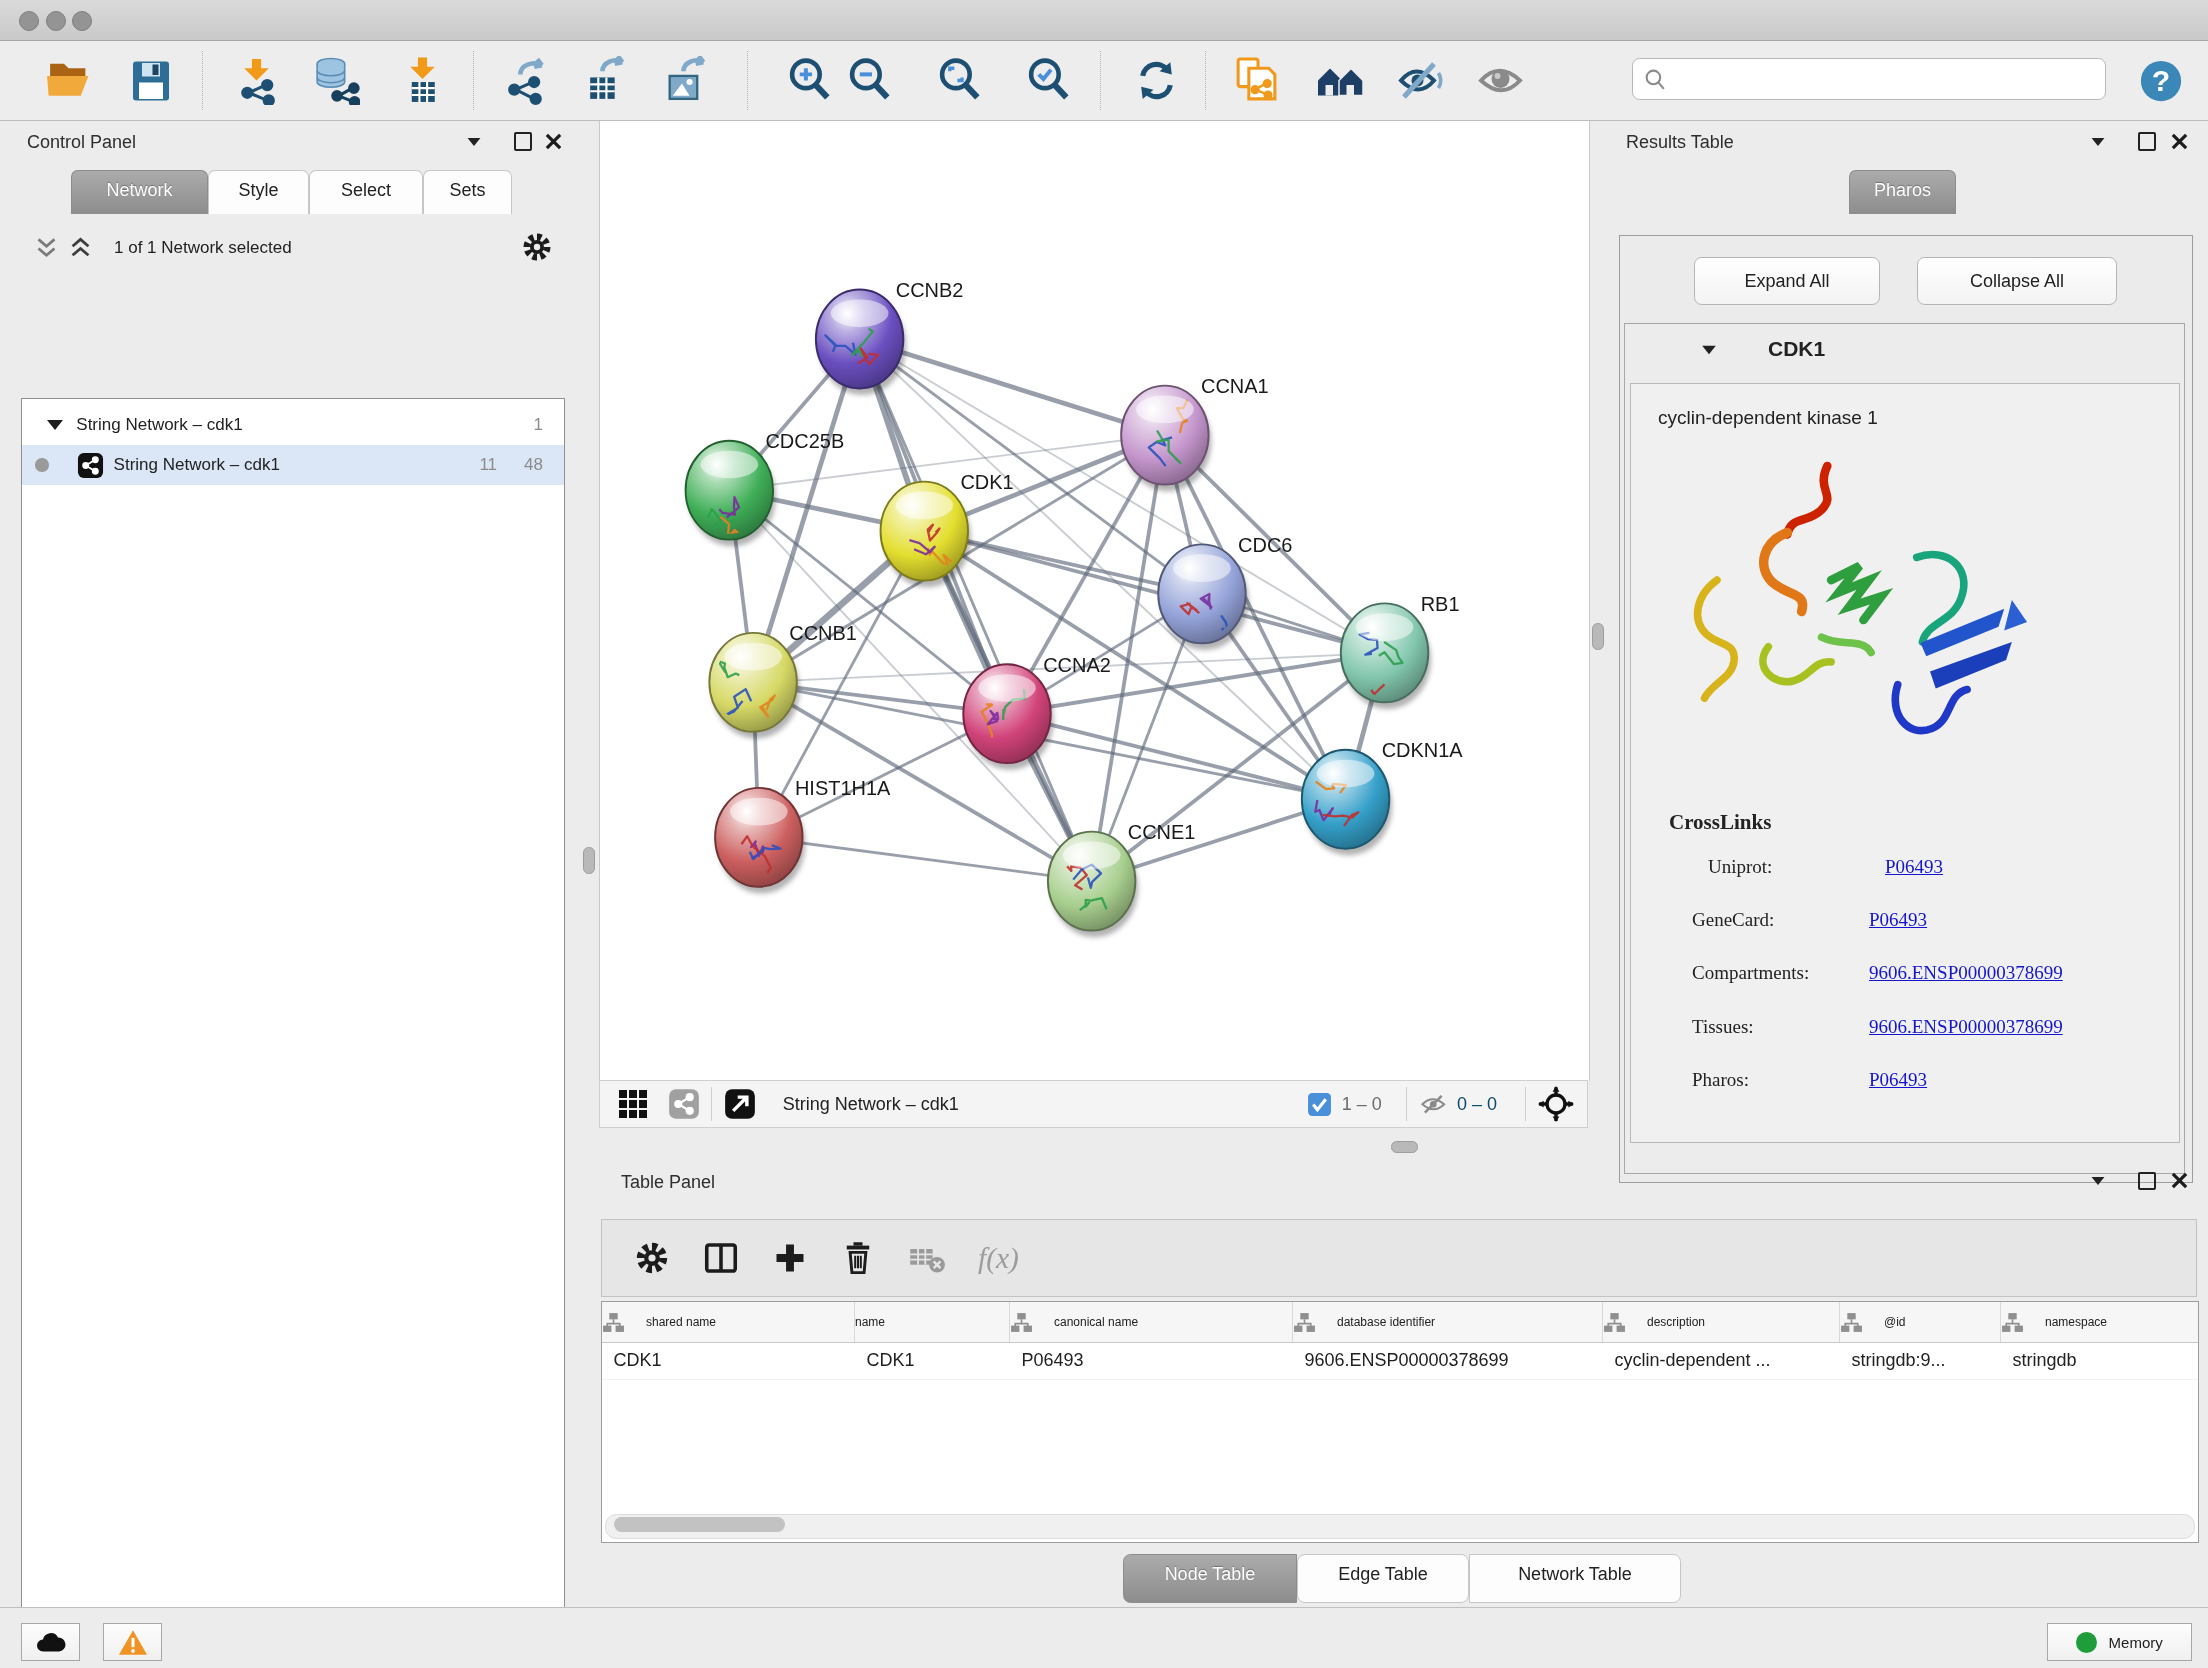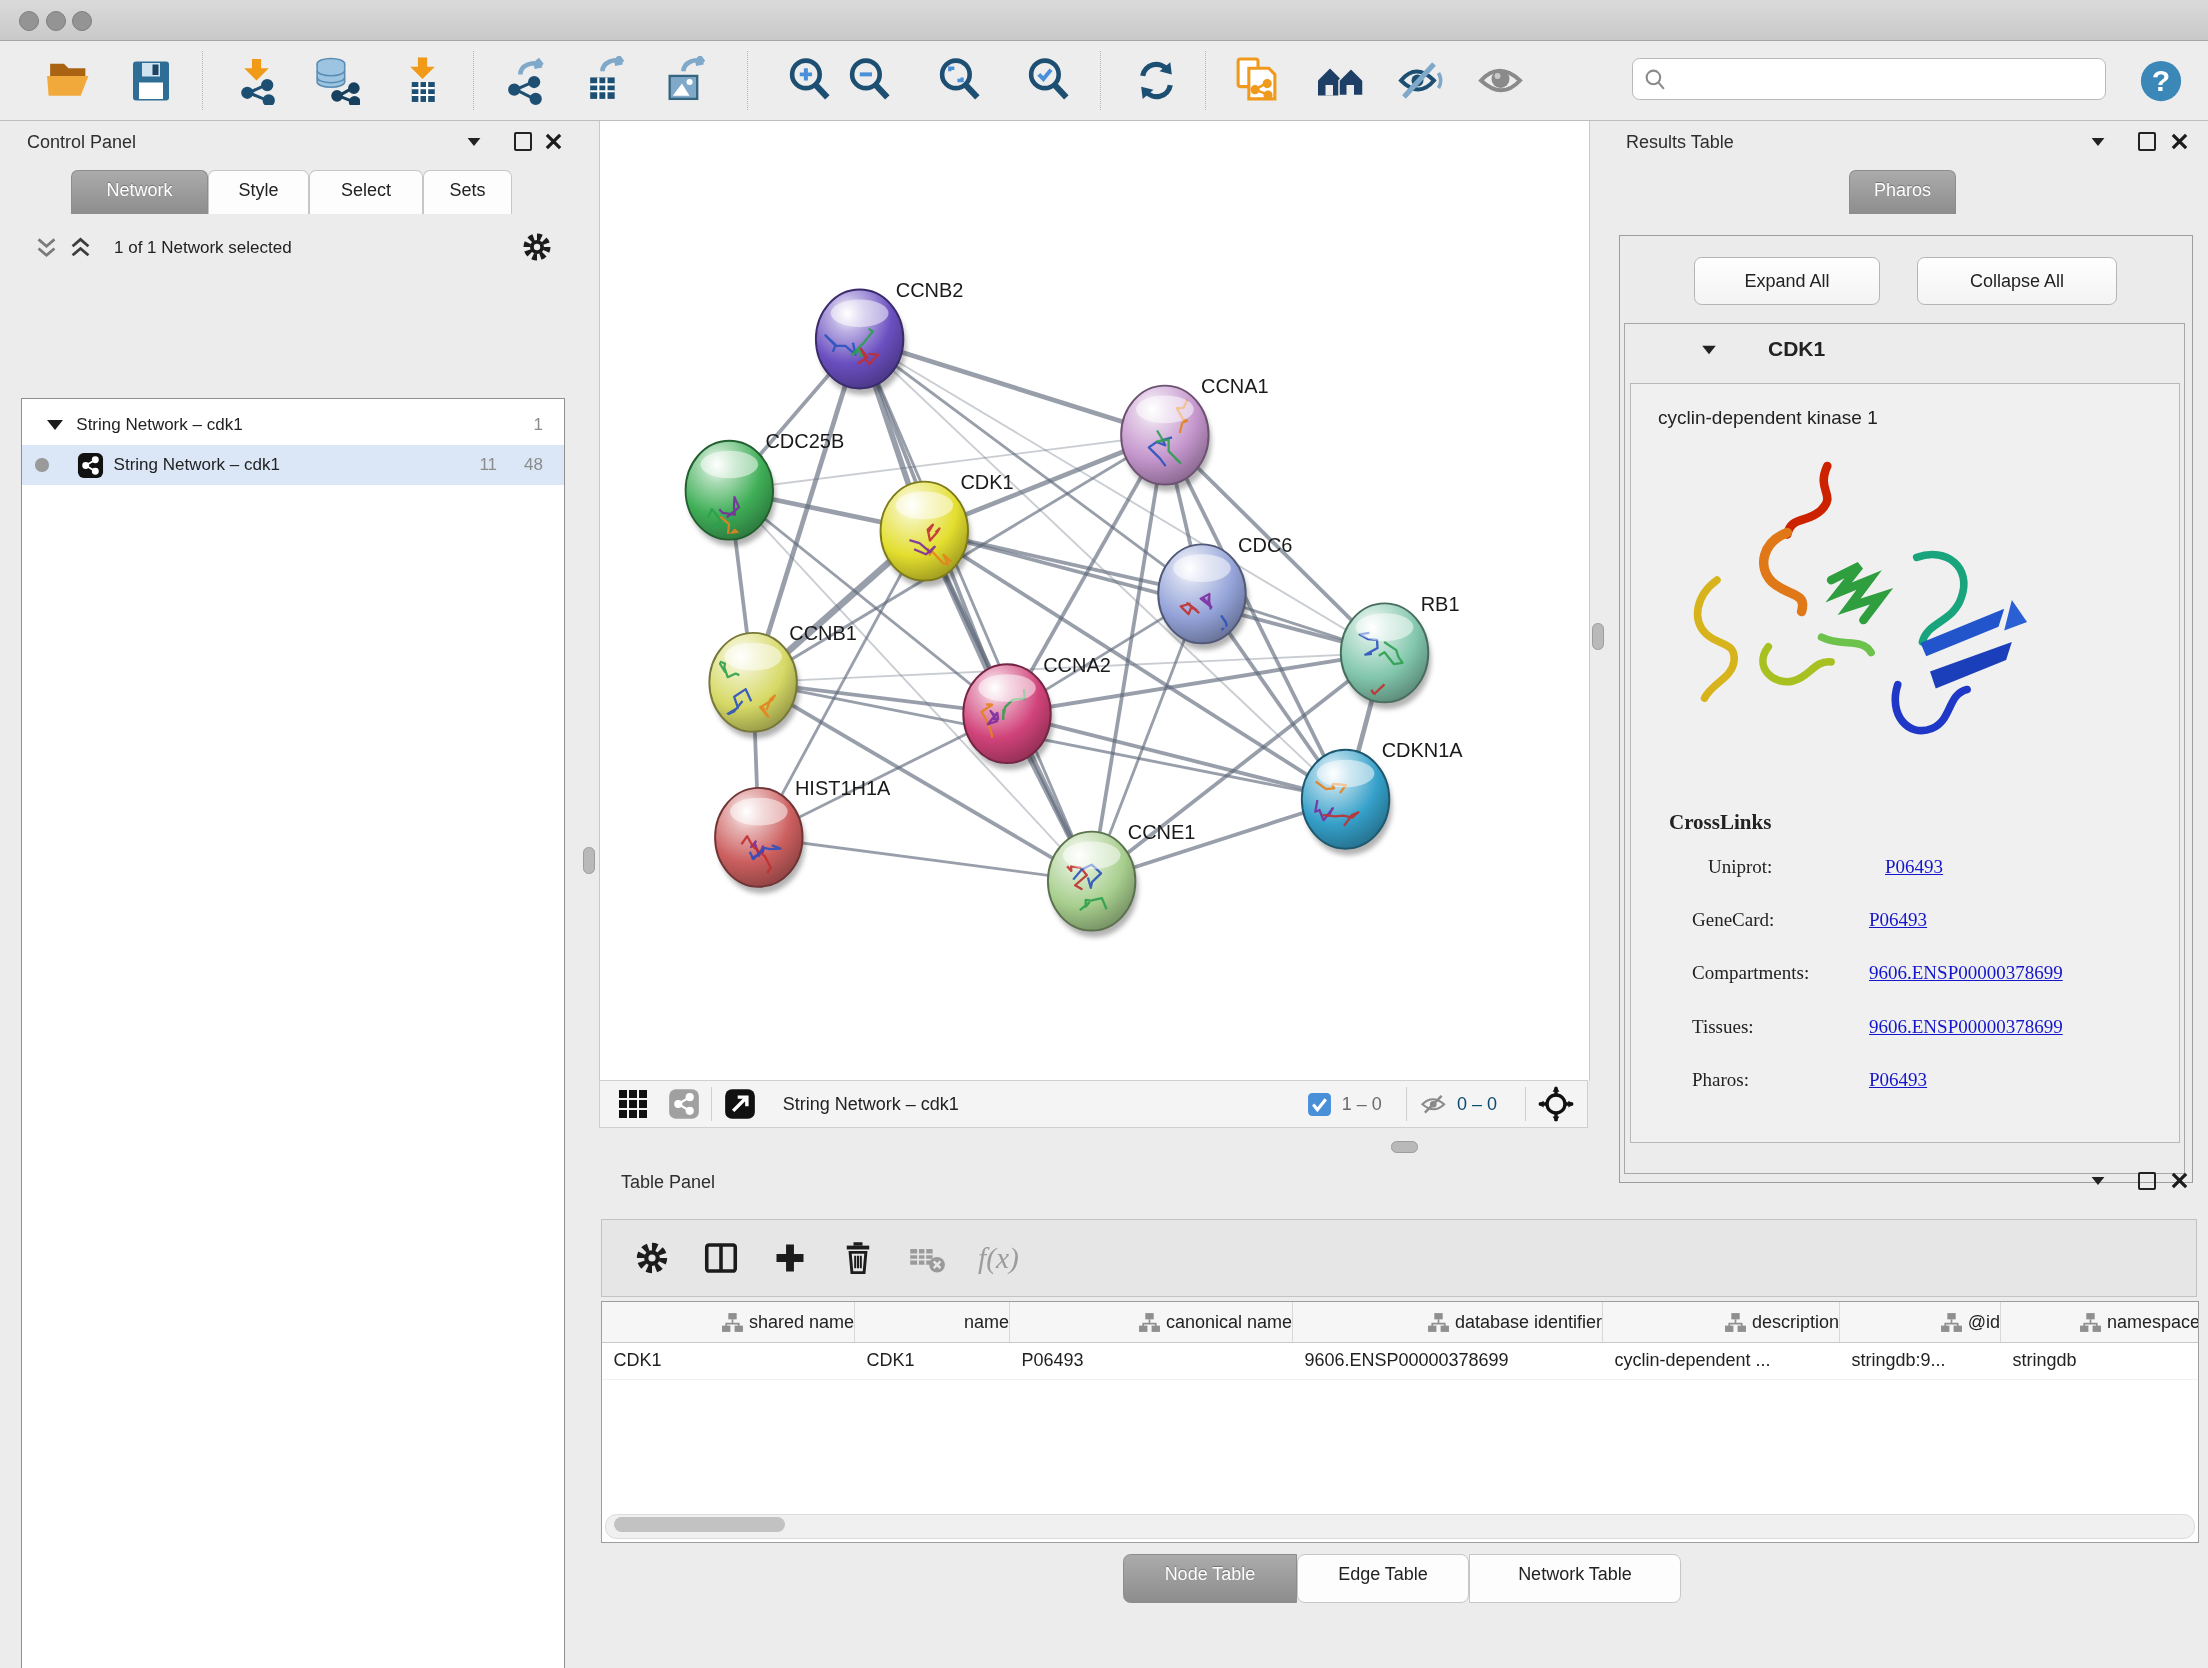--- a/index.html
+++ b/index.html
@@ -62,22 +62,22 @@
   .serif{font-family:"Liberation Serif",serif;}
   .xlink{color:#1515cc;text-decoration:underline;cursor:pointer;}
   .xl-row{position:absolute;left:61px;font-size:19px;}
   
   .tp-toolbar{left:601px;top:1219px;width:1596px;height:78px;background:#e6e6e6;
     border:1px solid #c2c2c2;display:flex;align-items:center;box-sizing:border-box;}
   .tp-icon{margin-left:32px;}
   .tbl{left:601px;top:1301px;width:1596px;height:240px;background:#fff;
     border:1px solid #9d9d9d;overflow:hidden;}
   .tbl-head{display:flex;height:40px;background:#f6f6f6;border-bottom:1px solid #c9c9c9;}
-  .th{display:flex;align-items:center;justify-content:flex-end;gap:5px;
-    font-size:18px;border-right:1px solid #d8d8d8;box-sizing:border-box;flex:none;}
+  .th{display:flex;align-items:center;justify-content:flex-start;gap:21px;
+    font-size:12px;border-right:1px solid #d8d8d8;box-sizing:border-box;flex:none;}
   .tbl-row{display:flex;height:36px;border-bottom:1px solid #f0f0f0;}
   .td{font-size:18px;padding:6.7px 0 0 11.4px;box-sizing:border-box;flex:none;
     white-space:nowrap;overflow:hidden;}
   .hscroll{left:605px;top:1514px;width:1588px;height:23px;background:#f0f0f0;
     border:1px solid #dcdcdc;border-radius:11.4px;}
   .hthumb{left:7.6px;top:1.9px;width:171px;height:15px;background:#c2c2c2;border-radius:8.6px;}
   
   .statusbar{left:0;top:1607px;width:2208px;height:61px;background:#ececec;
     border-top:1px solid #c0c0c0;}
   .sb-btn{position:absolute;top:15px;height:36px;background:linear-gradient(#fdfdfd,#f0f0f0);
@@ -803,15 +803,33 @@
       </div>
   </div>
   <div class="abs hscroll">
     <div class="abs hthumb"></div>
   </div>
 
   <div class="tab sel" style="left:1123px;top:1554px;width:174px;height:49px;border-radius:7.6px 0 0 7.6px;border-bottom:1px solid #8d8d8d">Node Table</div>
   <div class="tab" style="left:1297px;top:1554px;width:172px;height:49px;border-radius:8px;border-bottom:1px solid #c6c6c6">Edge Table</div>
   <div class="tab" style="left:1469px;top:1554px;width:212px;height:49px;border-radius:0 7.6px 7.6px 0;border-bottom:1px solid #c6c6c6">Network Table</div>
 
+  <div class="abs statusbar">
+    <div class="sb-btn" style="left:21px;width:57px">
+      <svg width="32" height="25" viewBox="0 0 32 24">
+        <path d="M8 21a6 6 0 0 1 0-12a8 8 0 0 1 15-2a5.5 5.5 0 0 1 1 14z" fill="#111"></path>
+      </svg>
+    </div>
+    <div class="sb-btn" style="left:103px;width:57px">
+      <svg width="30" height="27" viewBox="0 0 32 28">
+        <path d="M16 1L31 27H1z" fill="#ef9424"></path>
+        <rect x="14.4" y="9" width="3.2" height="10" fill="#fff"></rect>
+        <circle cx="16" cy="23" r="2" fill="#fff"></circle>
+      </svg>
+    </div>
+    <div class="sb-btn" style="left:2047px;width:143px">
+      <span style="width:21px;height:21px;border-radius:50%;background:#1f9d3a;margin-right:11.4px"></span>
+      <span>Memory</span>
+    </div>
+  </div>
 
 </div>
 
 
 </body></html>

